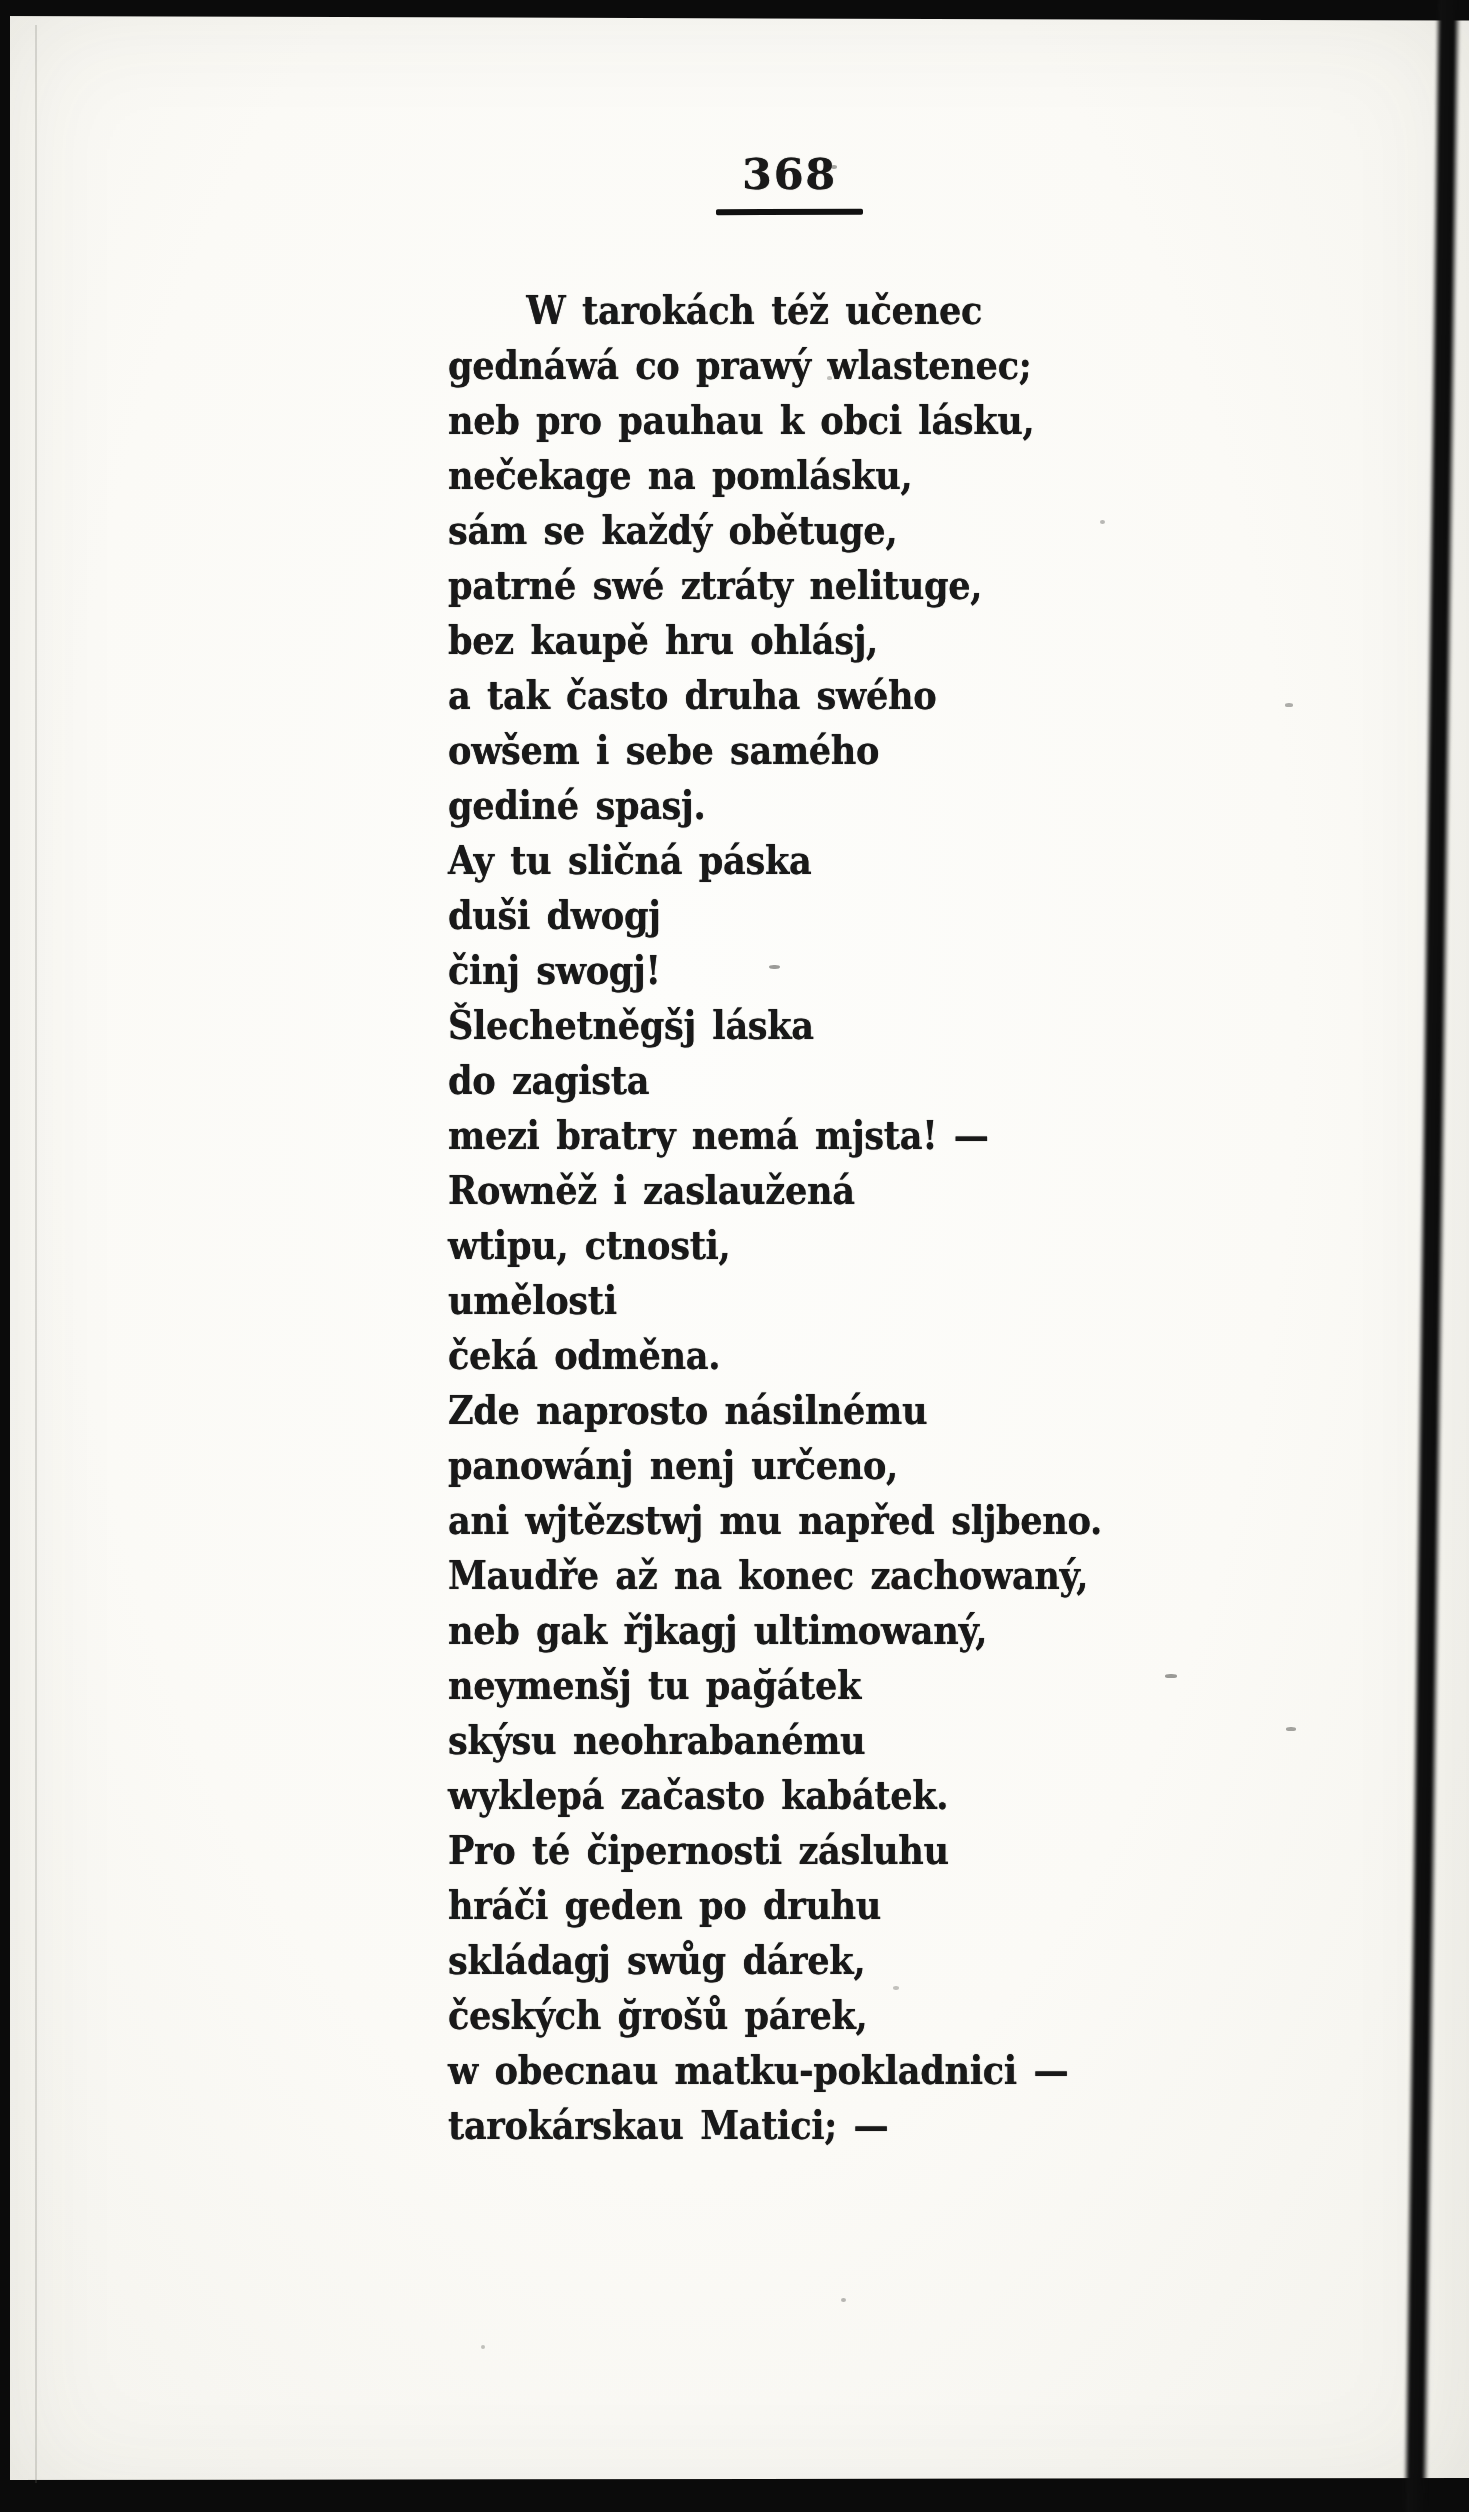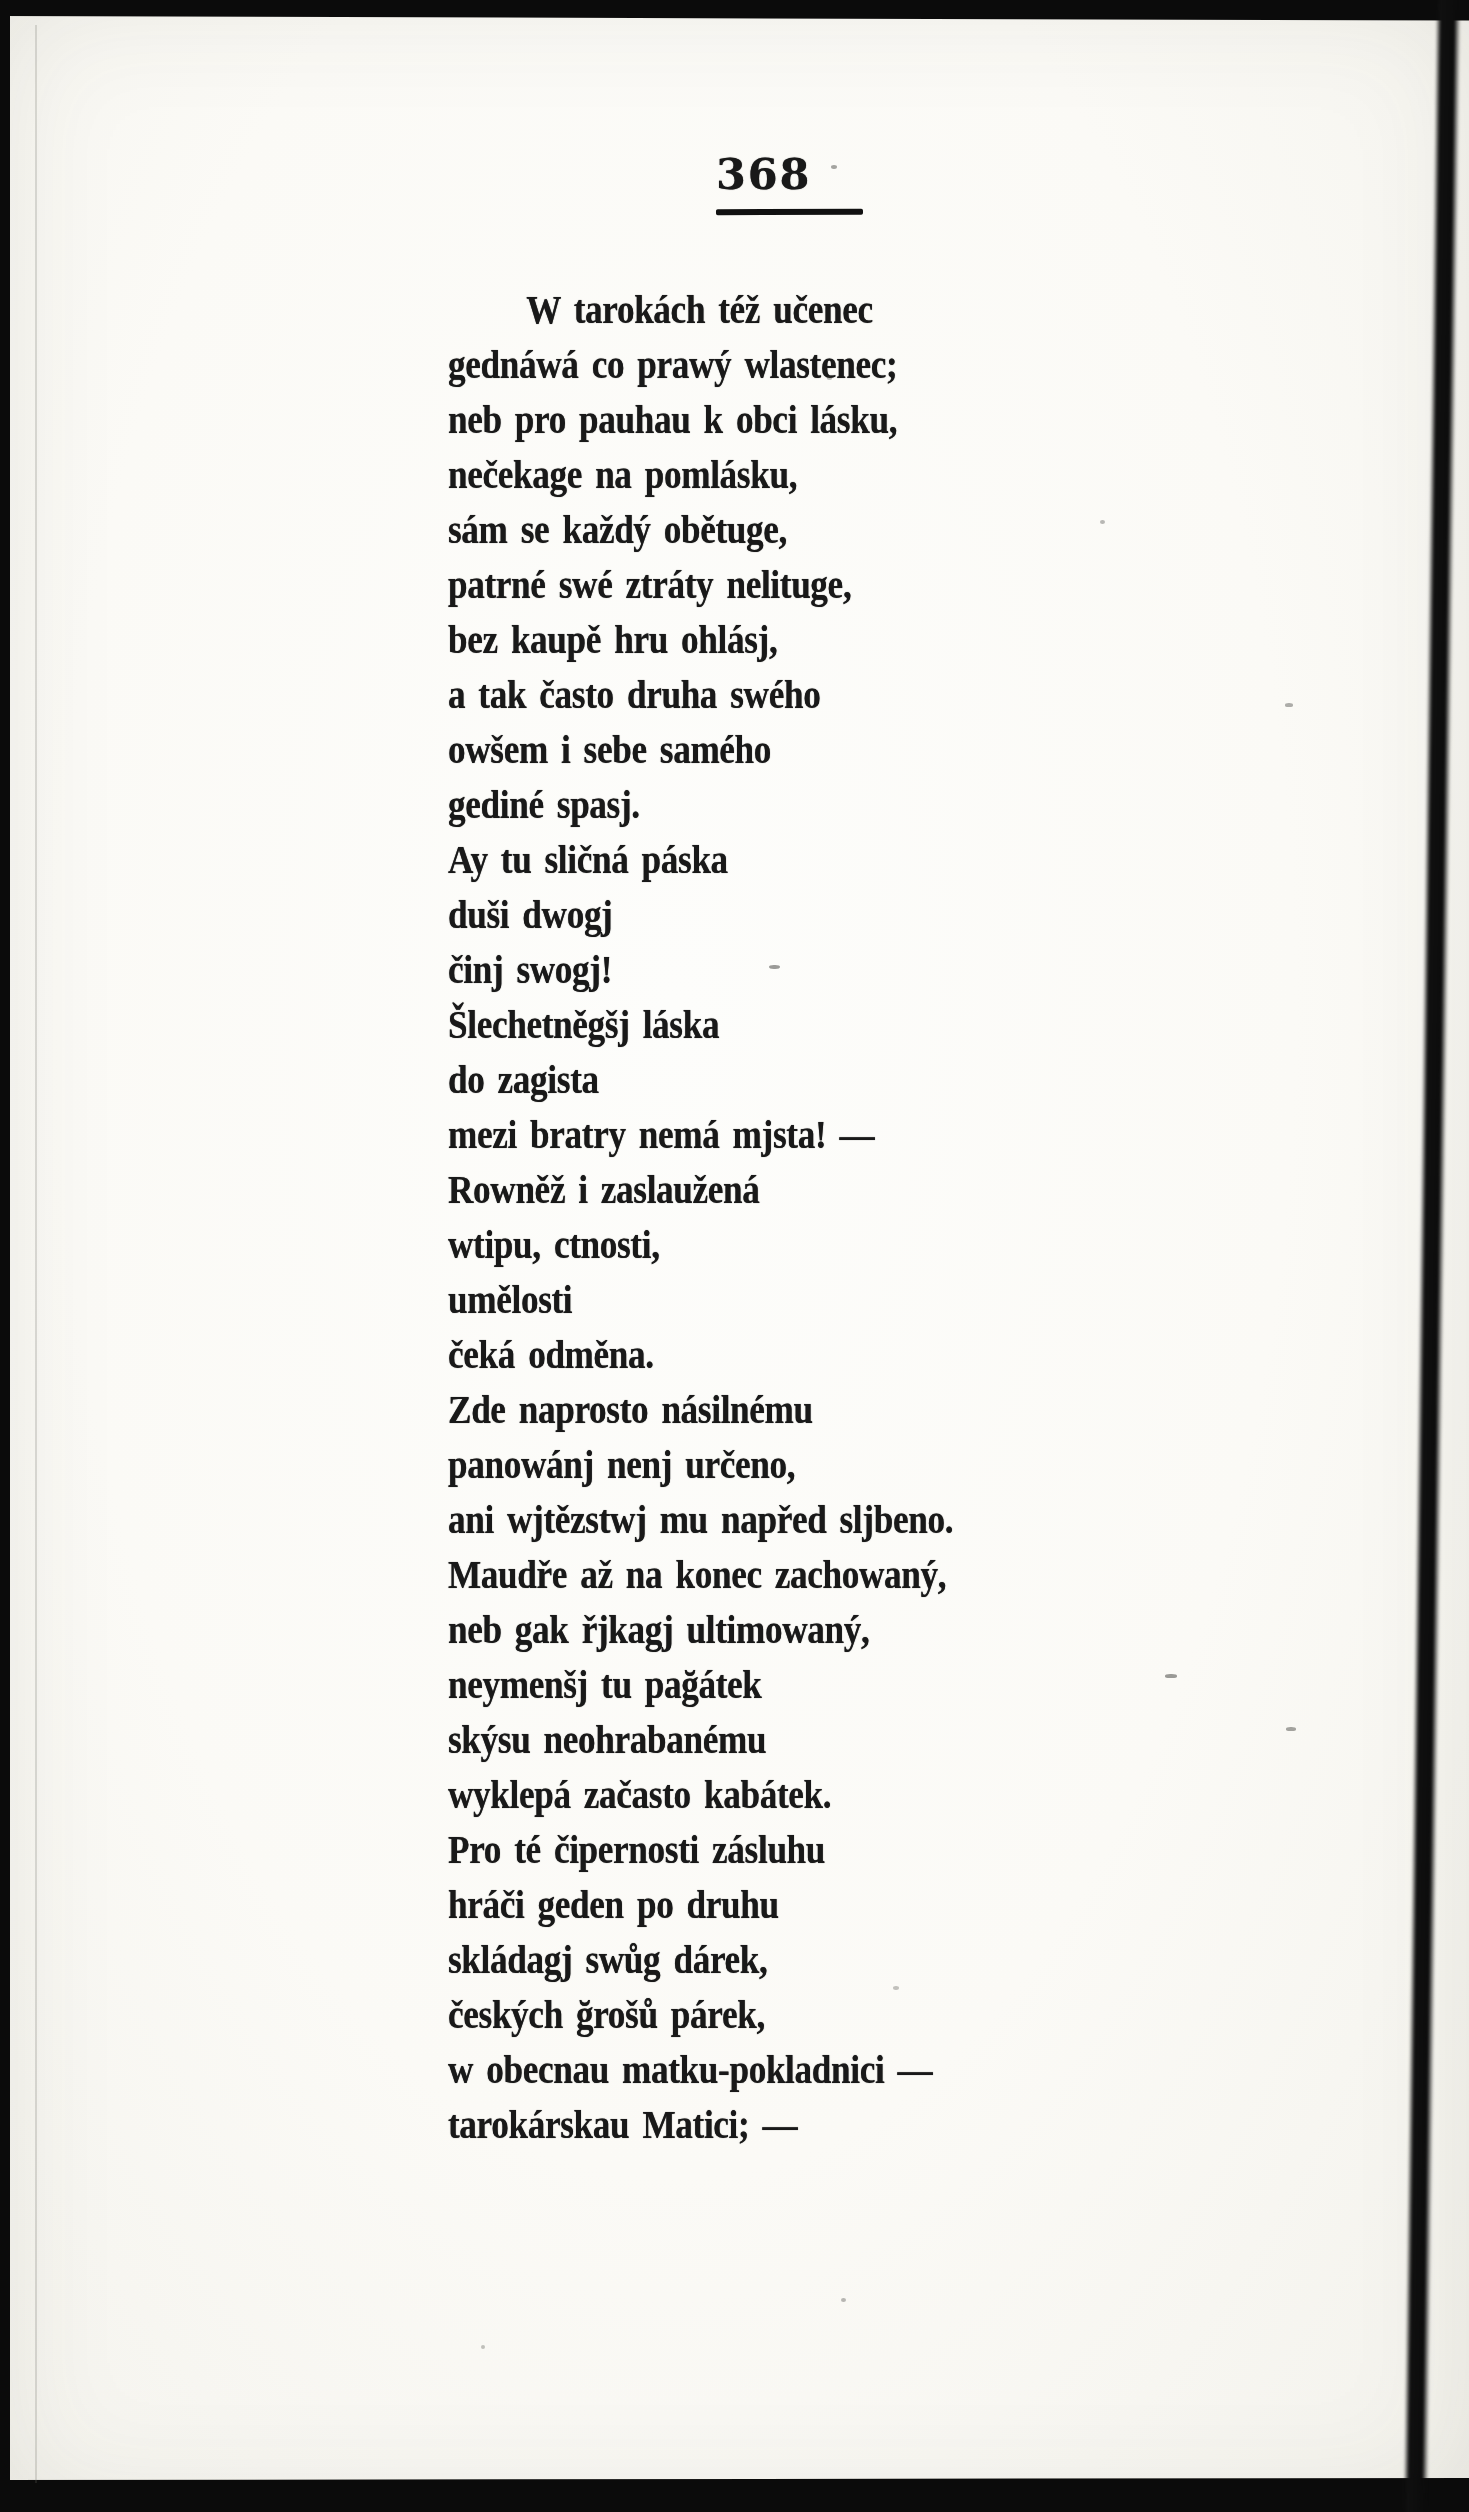--- a/index.html
+++ b/index.html
@@ -36,39 +36,39 @@
     position: absolute;
     left: 35px; top: 25px;
     width: 1.8px; height: 2458px;
     background: rgba(110, 108, 98, 0.22);
   }
 
   .page-number {
     position: absolute;
     left: 716px; top: 149px;
     width: 147px;
+    text-align: center;
     font-size: 43px;
     font-weight: 700;
     letter-spacing: 1.8px;
     text-shadow: 0 0 0.9px rgba(0,0,0,.75);
   }
   .head-rule {
     position: absolute;
     left: 716px; top: 209px;
     width: 147px; height: 6.2px;
     background: #111;
     border-radius: 1.8px;
     transform: rotate(-0.2deg);
   }
 
   .poem {
     position: absolute;
     left: 448px; top: 282px;
     width: 799px;
-    font-family: Liberation Serif, serif;
   }
   .line {
     margin: 0;
     height: 55px;
     line-height: 55px;
     font-size: 40px;
     font-weight: 700;
     letter-spacing: -0.4px;
     word-spacing: 5.3px;
     white-space: nowrap;

